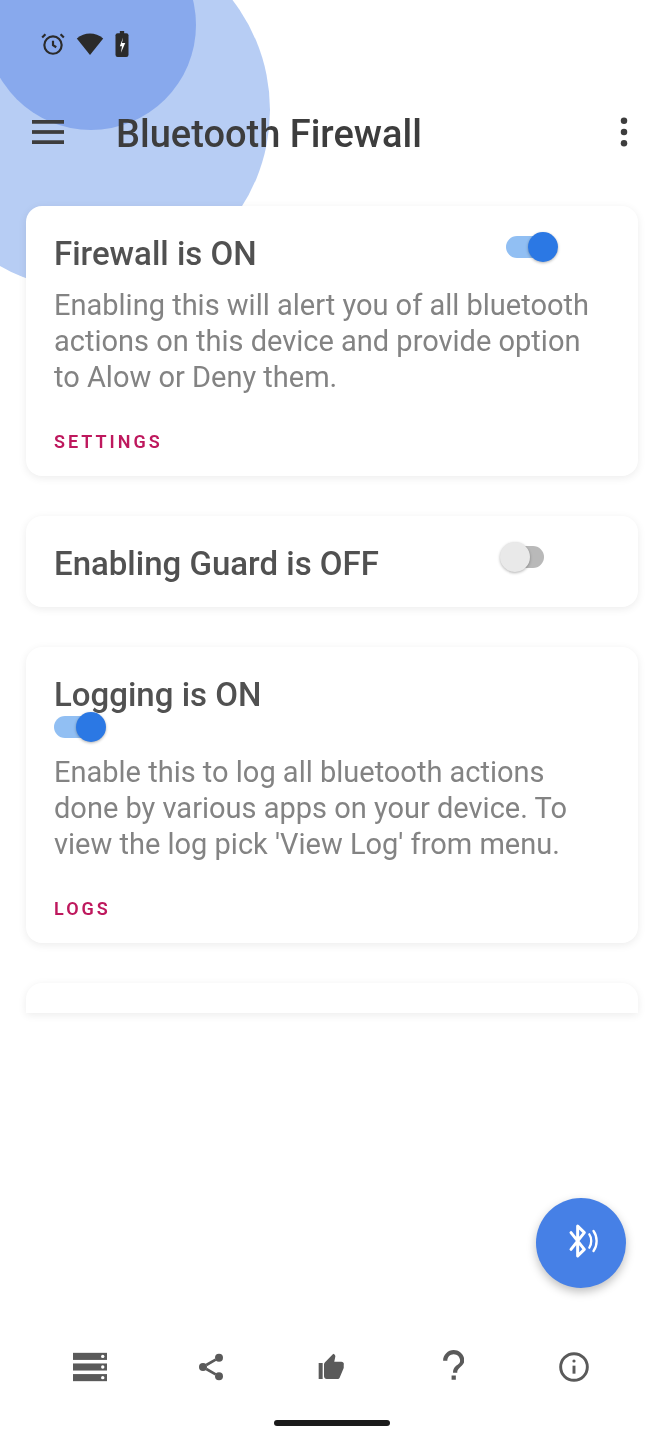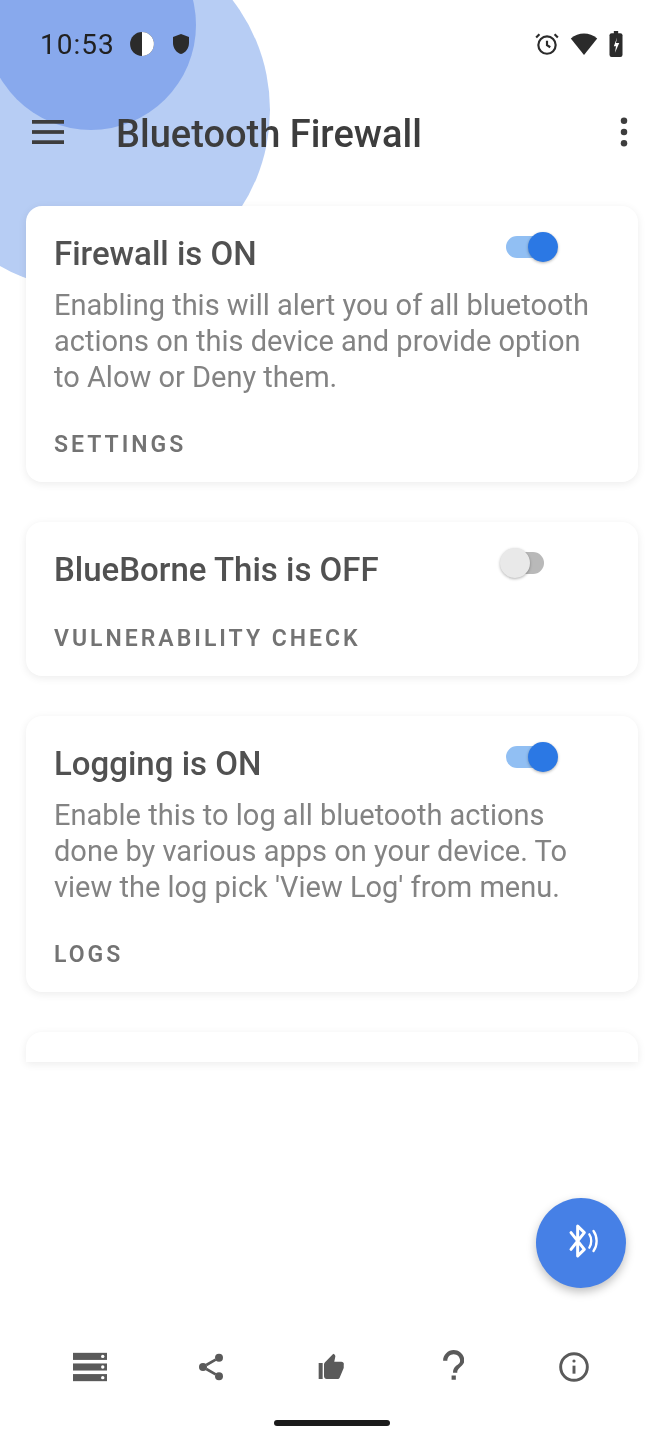--- a/index.html
+++ b/index.html
@@ -116,24 +116,24 @@
       font-weight: 500;
       color: #515151;
     }
     .card-desc {
       font-size: 29px;
       line-height: 36px;
       color: #838383;
       margin-top: 14px;
     }
     .card-action {
-      font-size: 23px;
+      font-size: 18px;
       font-weight: 600;
       letter-spacing: 3px;
-      color: #737373;
+      color: #be185d;
       margin-top: 36px;
       text-transform: uppercase;
     }
 
     
     .switch {
       position: relative;
       width: 52px;
       height: 26px;
     }
@@ -216,34 +216,20 @@
       height: 30px;
     }
   </style>
 </head>
 <body>
 
 <div class="circle circle-a"></div>
 <div class="circle circle-b"></div>
 
 <div class="status-bar">
-  <div class="status-left">
-    <span class="status-time">10:53</span>
-    <span class="status-icon">
-      <svg width="26" height="26" viewBox="0 0 24 24">
-          <circle cx="12" cy="12" r="11" fill="#2b2b2b"></circle>
-          <path d="M12 1 A11 11 0 0 1 12 23 Z" fill="#fff"></path>
-        </svg>
-    </span>
-    <span class="status-icon">
-      <svg width="24" height="26" viewBox="0 0 24 24" fill="#2b2b2b">
-          <path d="M12 2 L20 5 V11 C20 16 16.5 21 12 22 C7.5 21 4 16 4 11 V5 Z"></path>
-        </svg>
-    </span>
-  </div>
   <div class="status-right">
     <span class="status-icon">
       <svg width="26" height="26" viewBox="0 0 24 24" fill="none" stroke="#2b2b2b" stroke-width="2">
           <circle cx="12" cy="13" r="8"></circle>
           <path d="M12 9v4l3 2"></path>
           <path d="M5 3 2 6M19 3l3 3"></path>
         </svg>
     </span>
     <span class="status-icon">
       <svg width="28" height="22" viewBox="0 0 24 20" fill="#2b2b2b">
@@ -291,31 +277,30 @@
         <div class="switch-track"></div>
         <div class="switch-thumb"></div>
       </div>
     </div>
     <div class="card-desc">Enabling this will alert you of all bluetooth actions on this device and provide option to Alow or Deny them.</div>
     <div class="card-action">SETTINGS</div>
   </div>
 
   <div class="card">
     <div class="card-header" style="margin-right:52px;">
-      <div class="card-title">BlueBorne This is OFF</div>
+      <div class="card-title">Enabling Guard is OFF</div>
       <div class="switch off">
         <div class="switch-track"></div>
         <div class="switch-thumb"></div>
       </div>
     </div>
-    <div class="card-action">VULNERABILITY CHECK</div>
   </div>
 
   <div class="card">
-    <div class="card-header" style="margin-right:52px;">
+    <div class="card-header" style="margin-right:52px;flex-direction:column;">
       <div class="card-title">Logging is ON</div>
       <div class="switch on">
         <div class="switch-track"></div>
         <div class="switch-thumb"></div>
       </div>
     </div>
     <div class="card-desc">Enable this to log all bluetooth actions done by various apps on your device. To view the log pick 'View Log' from menu.</div>
     <div class="card-action">LOGS</div>
   </div>
 

